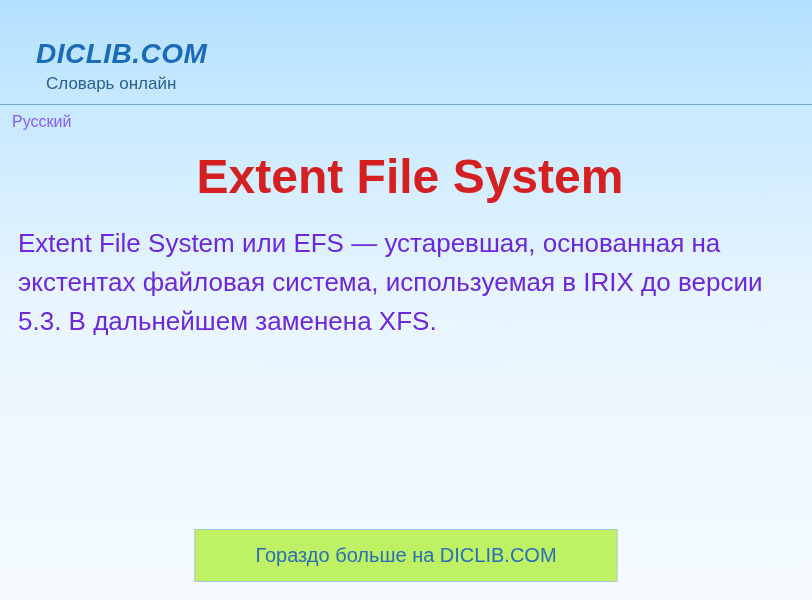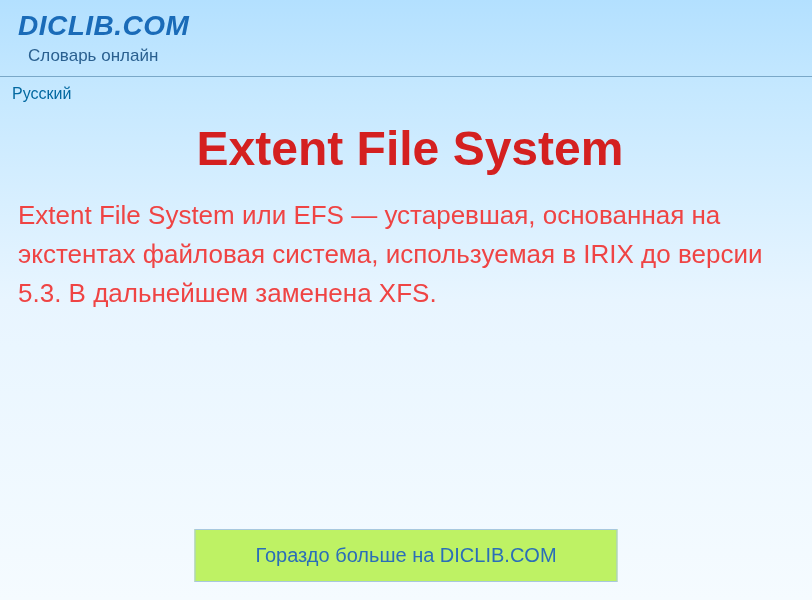--- a/index.html
+++ b/index.html
@@ -9,21 +9,22 @@
     }
     body {
       width: 812px;
       height: 600px;
       background: linear-gradient(180deg, #b3e0ff 0%, #c5e8ff 15%, #e8f5ff 50%, #f5fbff 100%);
       font-family: Arial, Helvetica, sans-serif;
       position: relative;
       overflow: hidden;
     }
     .header {
-      padding: 10px 18px 4px 18px;
+      padding: 10px 18px 4px 36px;
+      margin-top: 28px;
     }
     .site-name {
       color: #1a6bb8;
       font-size: 28px;
       font-weight: bold;
       font-style: italic;
       letter-spacing: 0.5px;
     }
     .tagline {
       color: #2a6090;
@@ -31,34 +32,34 @@
       margin-top: 4px;
       margin-left: 10px;
     }
     .divider {
       border: none;
       border-top: 1px solid #7aa8c8;
       margin-top: 6px;
     }
     .lang-label {
       font-size: 16px;
-      color: #0369a1;
+      color: #8b5cf6;
       padding: 8px 12px 0 12px;
     }
     .main-title {
       color: #d42020;
       font-size: 48px;
       font-weight: bold;
       text-align: center;
       margin-top: 18px;
       margin-bottom: 20px;
       margin-left: 8px;
     }
     .body-text {
-      color: #ef4444;
+      color: #6d28d9;
       font-size: 26px;
       line-height: 1.5;
       padding: 0 18px;
     }
     .cta-button {
       position: absolute;
       bottom: 18px;
       left: 50%;
       transform: translateX(-50%);
       background: #bef264;

